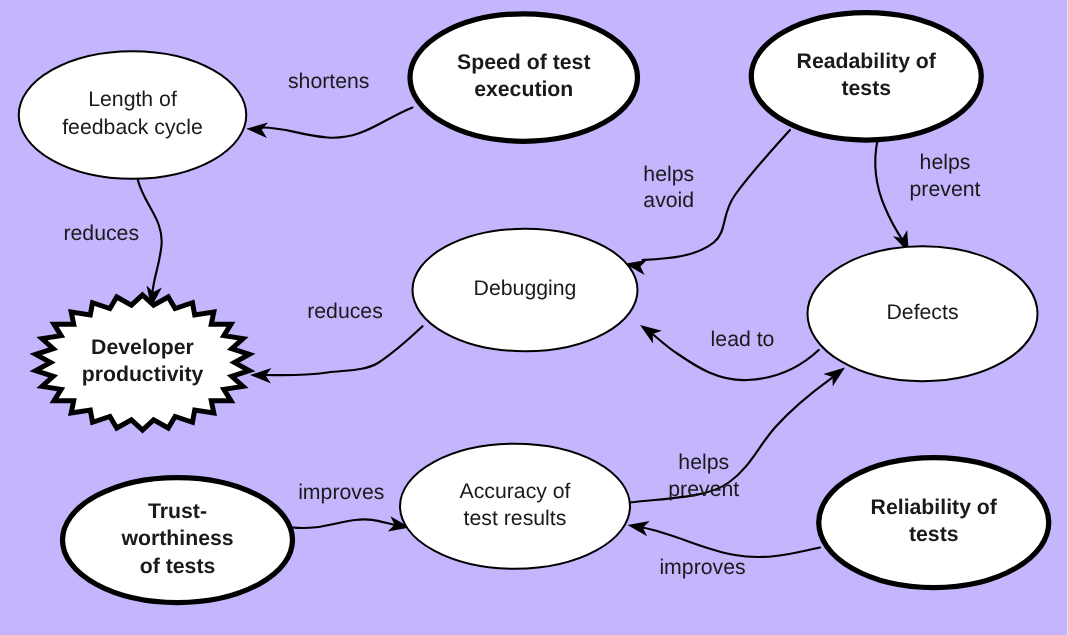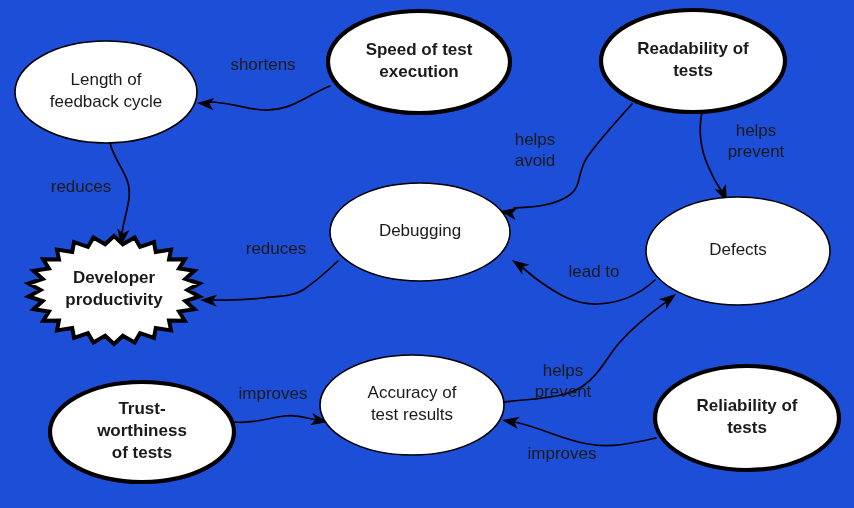--- a/index.html
+++ b/index.html
@@ -10,21 +10,21 @@
   body {
     width: 854px;
     height: 508px;
     font-family: "Liberation Sans", sans-serif;
     overflow: hidden;
   }
   #diagram-root {
     position: relative;
     width: 854px;
     height: 508px;
-    background: #1d4ed8;
+    background: #c4b5fd;
   }
   svg#concept-map {
     display: block;
     width: 854px;
     height: 508px;
   }
   .node-shape-thin {
     fill: #ffffff;
     stroke: #000000;
     stroke-width: 1.6;

